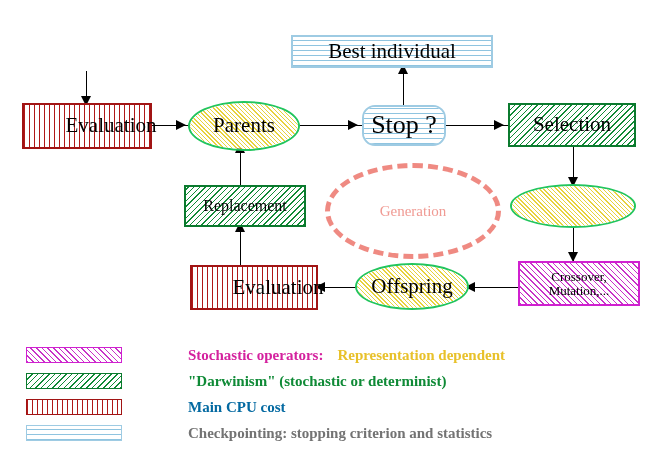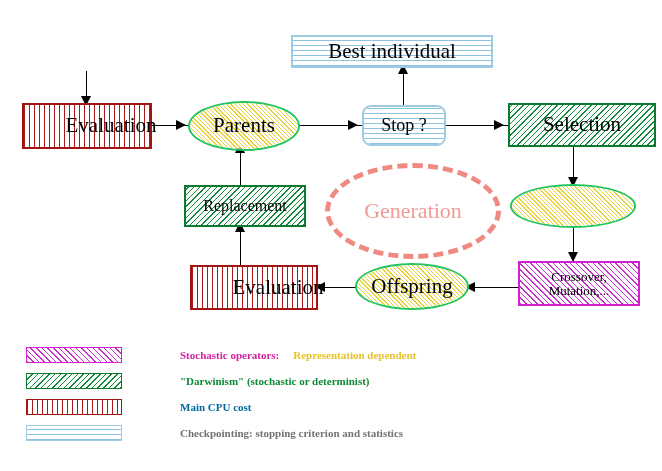--- a/index.html
+++ b/index.html
@@ -91,21 +91,21 @@
   .arrow{position:absolute;width:0;height:0;z-index:2;}
   .arrow.right{border-left:10px solid #000;border-top:5px solid transparent;border-bottom:5px solid transparent;}
   .arrow.left{border-right:10px solid #000;border-top:5px solid transparent;border-bottom:5px solid transparent;}
   .arrow.down{border-top:10px solid #000;border-left:5px solid transparent;border-right:5px solid transparent;}
   .arrow.up{border-bottom:10px solid #000;border-left:5px solid transparent;border-right:5px solid transparent;}
 
   
   #legend{position:absolute;left:0;top:330px;width:662px;}
   .legend-row{position:absolute;height:22px;display:flex;align-items:center;}
   .swatch{position:relative;width:96px;height:16px;box-sizing:border-box;border:1.5px solid #000;flex:0 0 auto;}
-  .legend-text{margin-left:36px;font-weight:bold;font-size:11px;white-space:pre;text-align:right;}
+  .legend-text{margin-left:36px;font-weight:bold;font-size:15px;white-space:pre;text-align:right;}
   .legend-text .seg2{margin-left:14px;}
 </style>
 </head>
 <body>
 
 <div id="stage">
 
   <div class="conn v" style="left:86px;top:71px;height:33px;"></div>
   <div class="arrow down" style="left:81px;top:96px;"></div>
 
@@ -148,26 +148,26 @@
   <div class="node ellipse" style="left:188px;top:101px;width:112px;height:50px;font-size:21px;">
     <div class="hatch h-yellow"></div>
     <span class="lbl">Parents</span>
   </div>
 
   <div class="node box box-blue" style="left:291px;top:35px;width:202px;height:33px;font-size:21px;">
     <div class="hatch h-blue"></div>
     <span class="lbl">Best individual</span>
   </div>
 
-  <div class="node box box-blue rounded" style="left:362px;top:105px;width:84px;height:41px;font-size:18px;">
+  <div class="node box box-blue rounded" style="left:362px;top:105px;width:84px;height:41px;font-size:26px;border-radius:13px;">
     <div class="hatch h-blue"></div>
     <span class="lbl">Stop ?</span>
   </div>
 
-  <div class="node box box-green" style="left:508px;top:103px;width:148px;height:44px;font-size:21px;">
+  <div class="node box box-green" style="left:508px;top:103px;width:128px;height:44px;font-size:21px;">
     <div class="hatch h-green"></div>
     <span class="lbl">Selection</span>
   </div>
 
   <div class="node ellipse" style="left:510px;top:184px;width:126px;height:44px;font-size:21px;">
     <div class="hatch h-yellow"></div>
   </div>
 
   <div class="node box box-magenta" style="left:518px;top:261px;width:122px;height:45px;font-size:13px;">
     <div class="hatch h-magenta"></div>
@@ -183,21 +183,21 @@
   <div class="node box box-red" style="left:190px;top:265px;width:128px;height:45px;font-size:21px;">
     <div class="hatch h-red"></div>
     <span class="lbl">Evaluation</span>
   </div>
 
   <div class="node box box-green" style="left:184px;top:185px;width:122px;height:42px;font-size:16px;">
     <div class="hatch h-green"></div>
     <span class="lbl">Replacement</span>
   </div>
 
-  <div class="gen-ellipse" style="left:325px;top:163px;width:176px;height:96px;font-size:22px;">
+  <div class="gen-ellipse" style="left:325px;top:163px;width:176px;height:96px;font-size:15px;">
     <span class="lbl">Generation</span>
   </div>
 
   <div id="legend">
 
     <div class="legend-row" style="left:26px;top:14px;">
       <span class="swatch box-magenta" style="border-color:#d020d0;">
         <span class="hatch h-magenta"></span>
       </span>
       <span class="legend-text">

